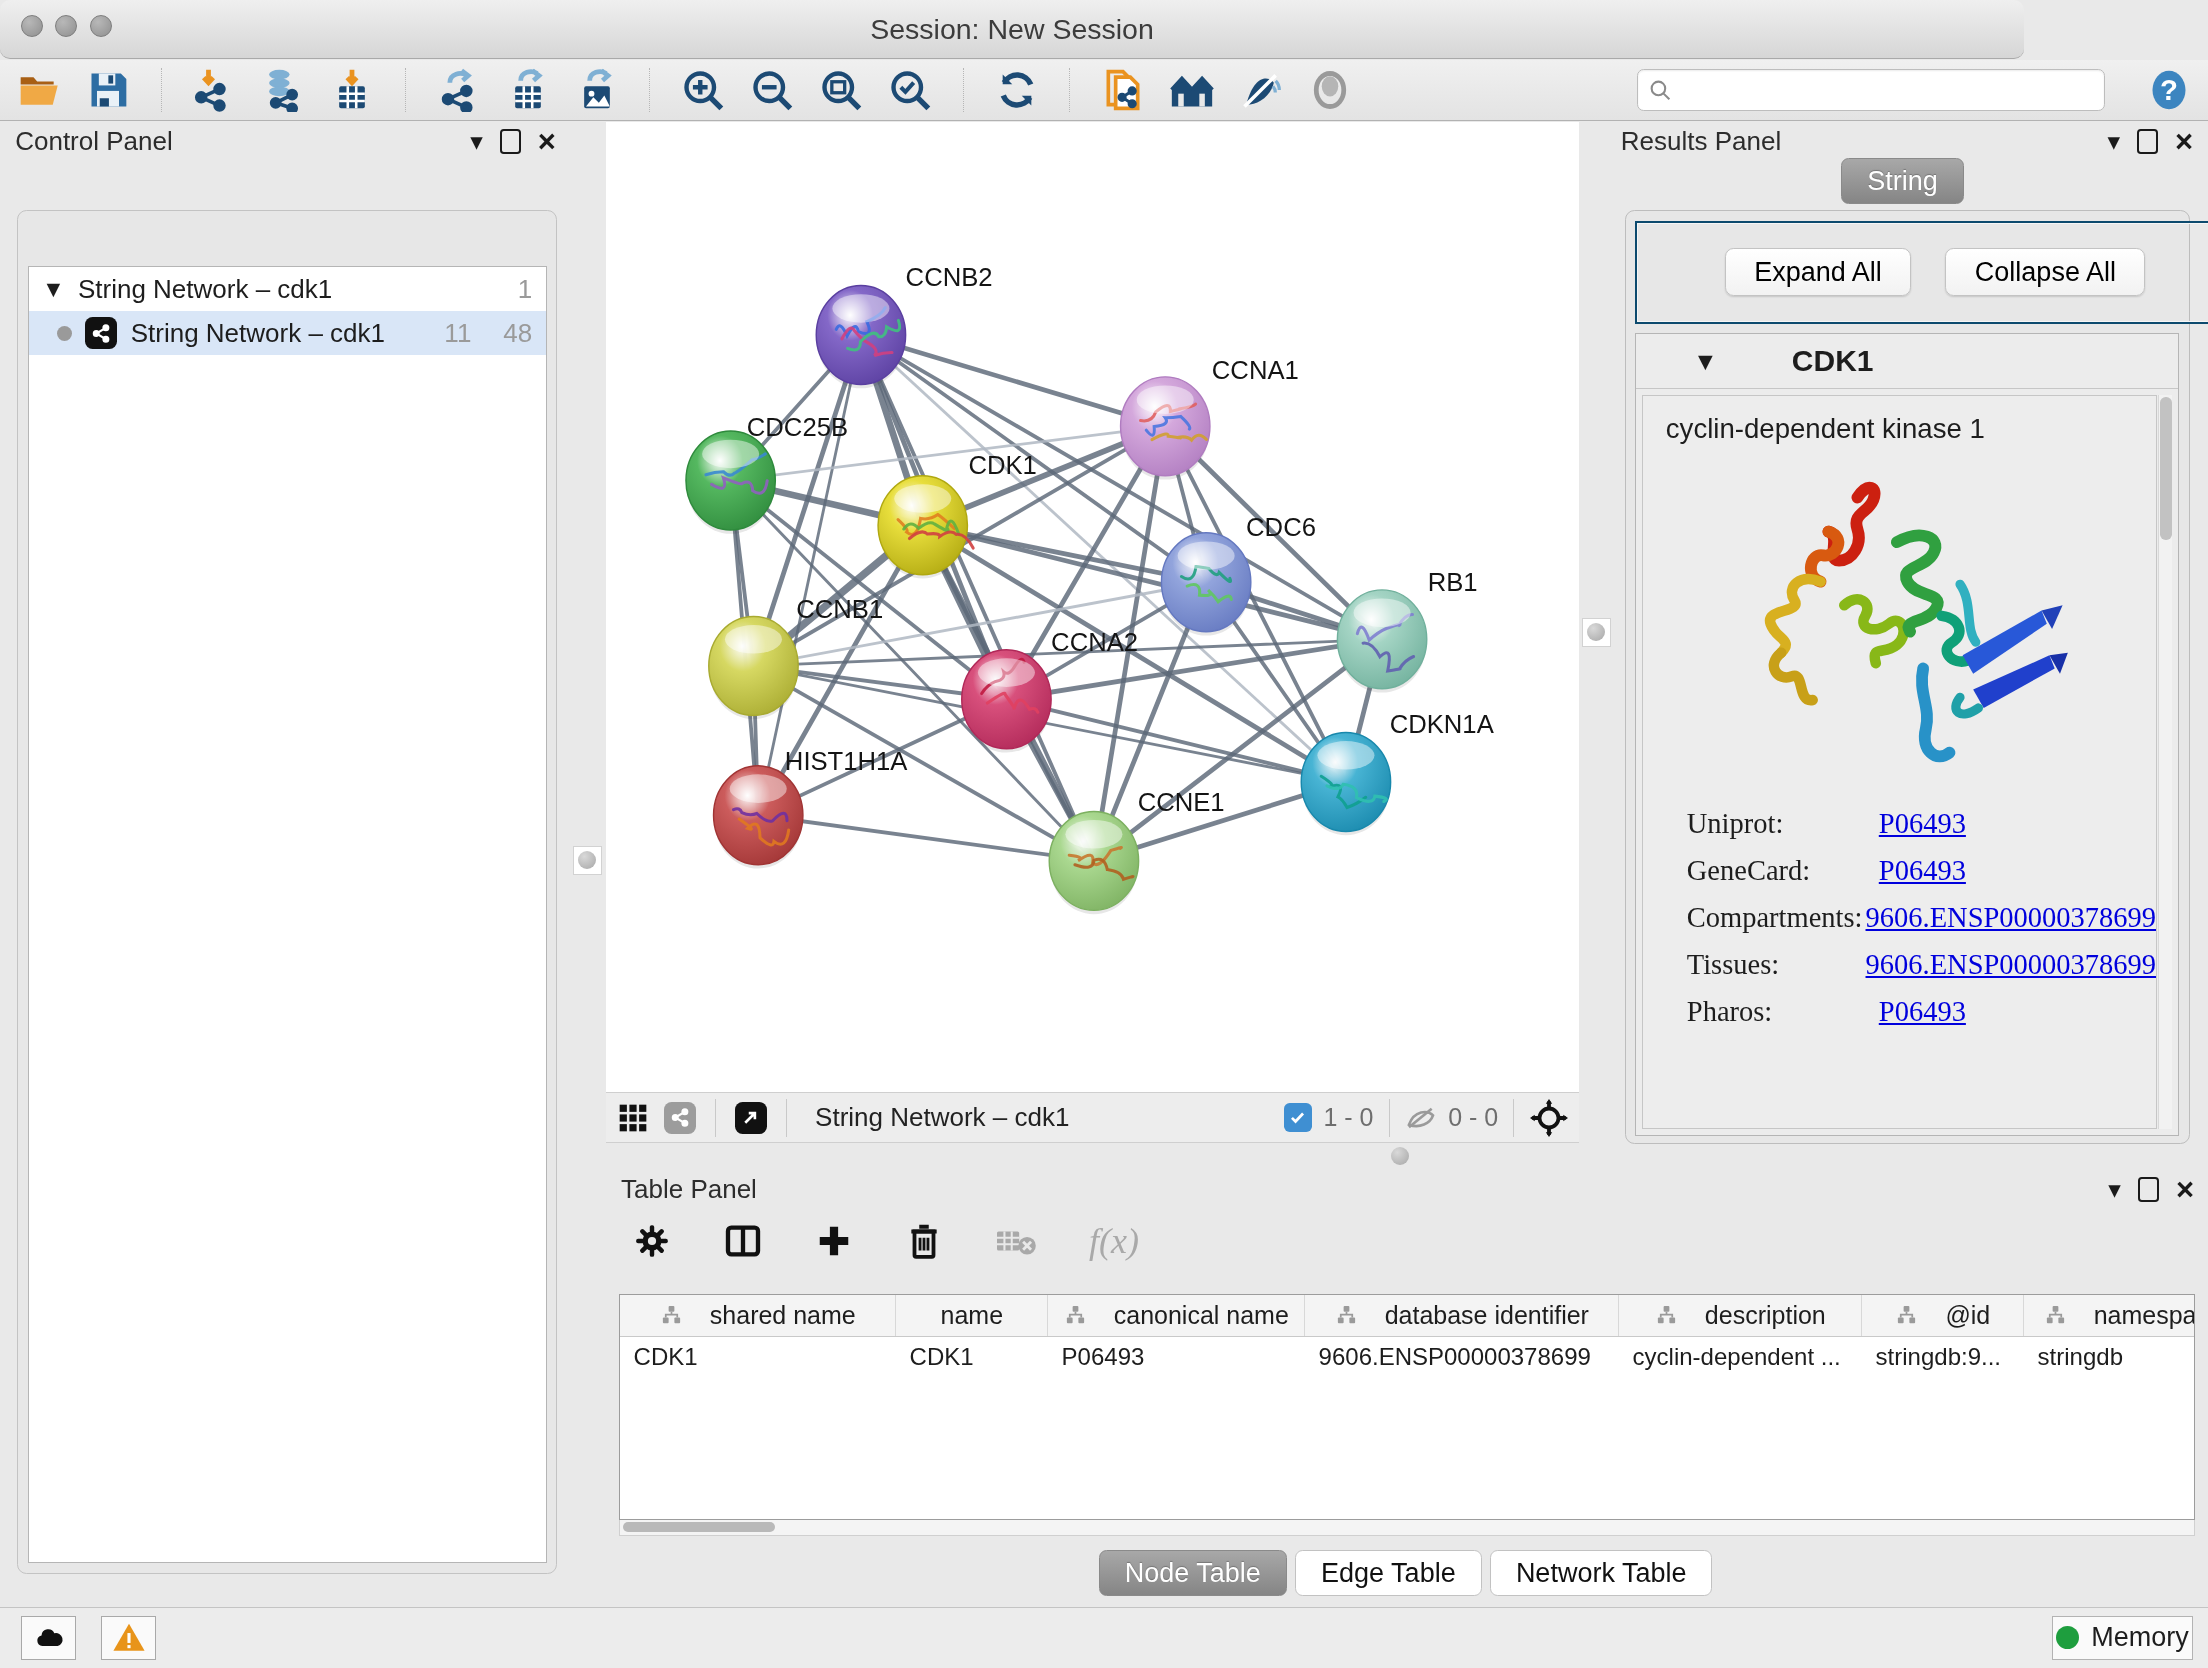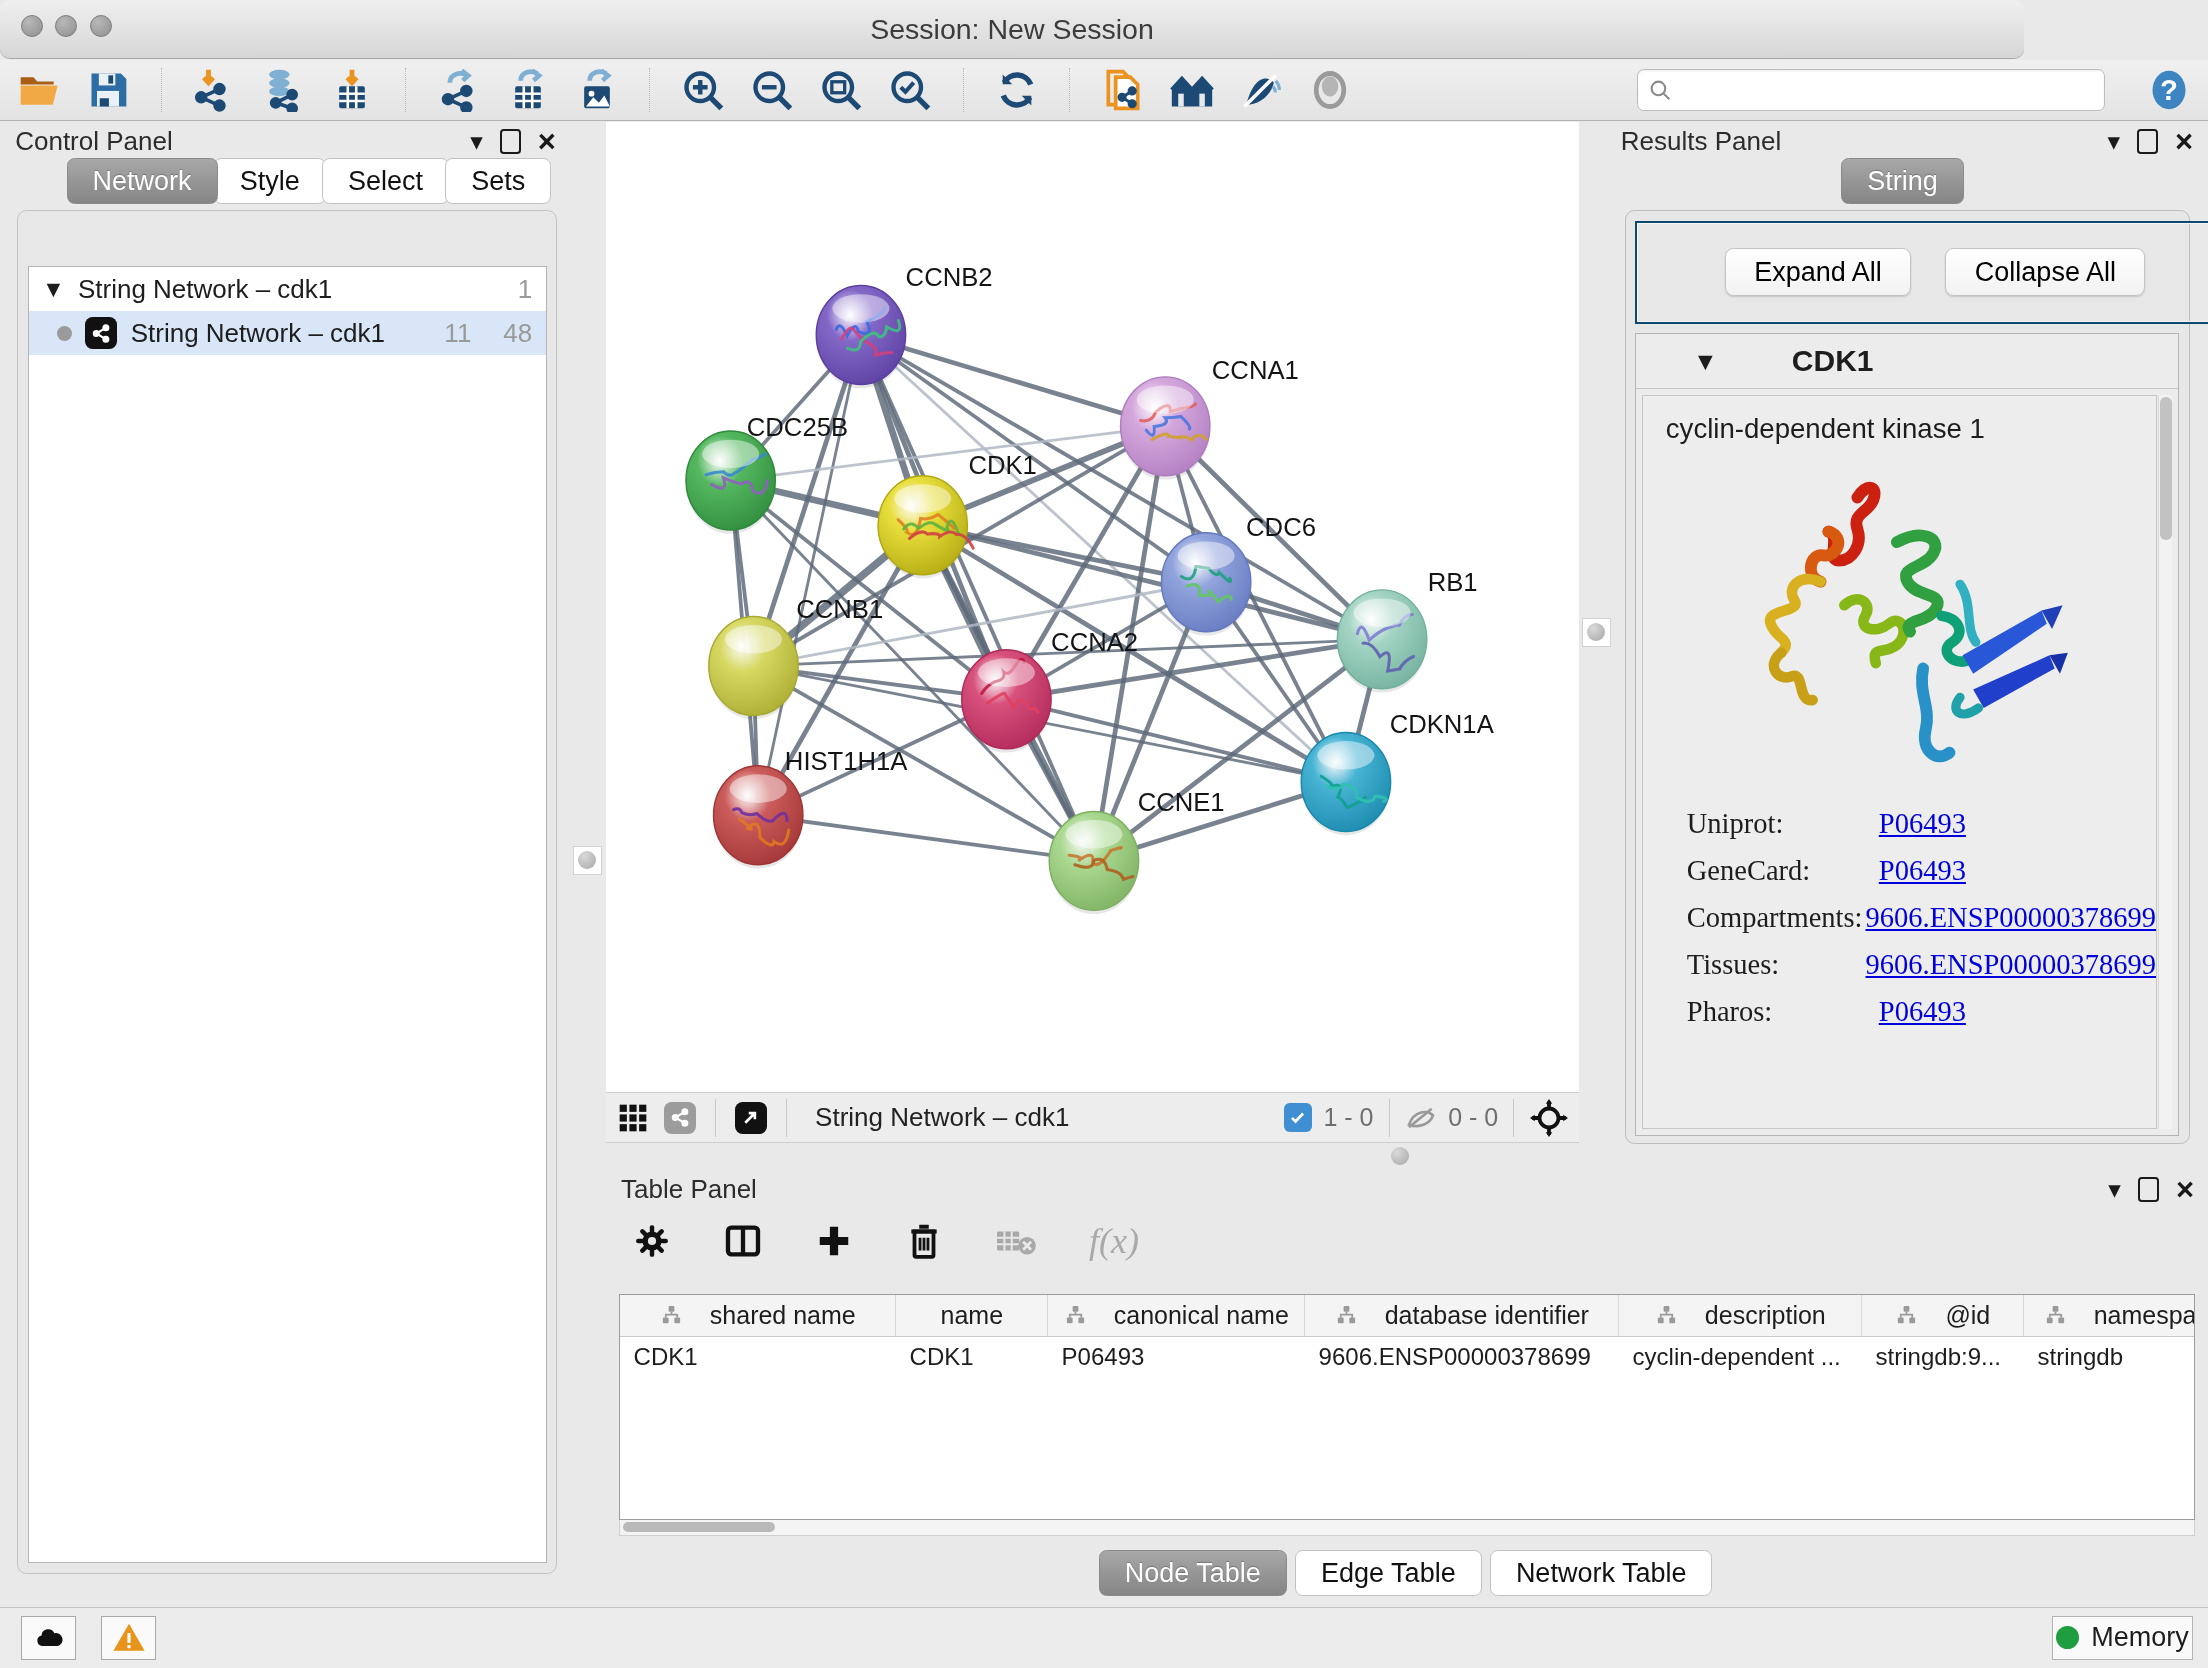--- a/index.html
+++ b/index.html
@@ -316,26 +316,20 @@
 
 <div class="abs control-panel">
   <div class="panel-header" style="padding:3.8px 7.6px 0 3.8px;">
     <span>Control Panel</span>
     <span class="panel-btns">
       <span class="pb-tri">▾</span>
       <span class="pb-float"></span>
       <span class="pb-close">×</span>
     </span>
   </div>
-  <div class="cp-tabs tabstrip" id="cp-tabs">
-      <span class="tab sel">Network</span>
-      <span class="tab">Style</span>
-      <span class="tab">Select</span>
-      <span class="tab">Sets</span>
-    </div>
   <div class="cp-box">
     <div class="cp-list">
       <div class="tree-row">
         <span style="font-size:23px;">▼</span>
         <span>String Network – cdk1</span>
         <span class="cnt">1</span>
       </div>
       <div class="tree-row child">
         <span class="dot-gray"></span>
         <span class="share-badge">

